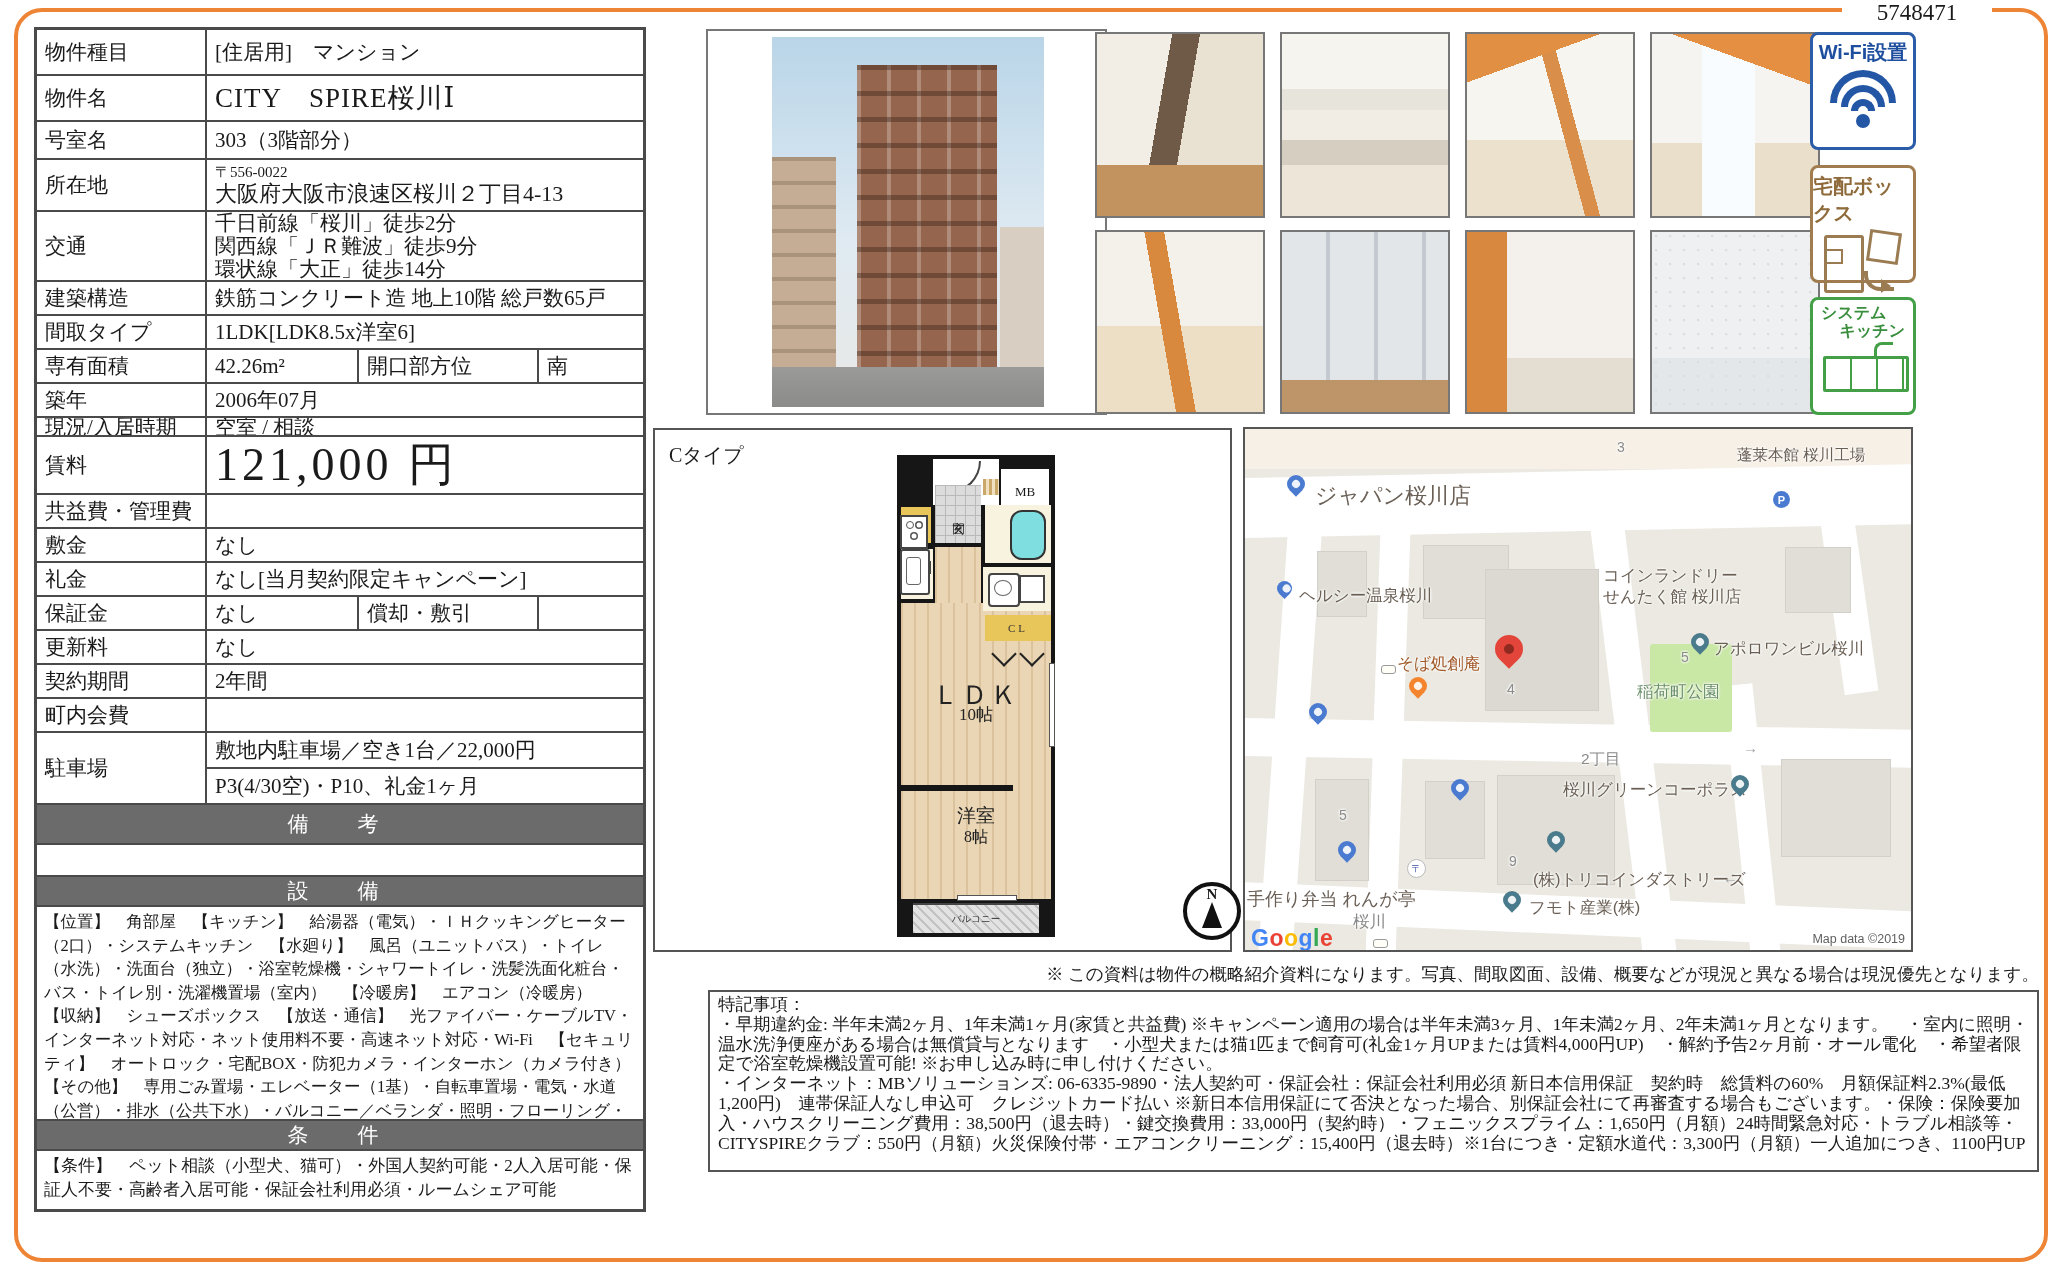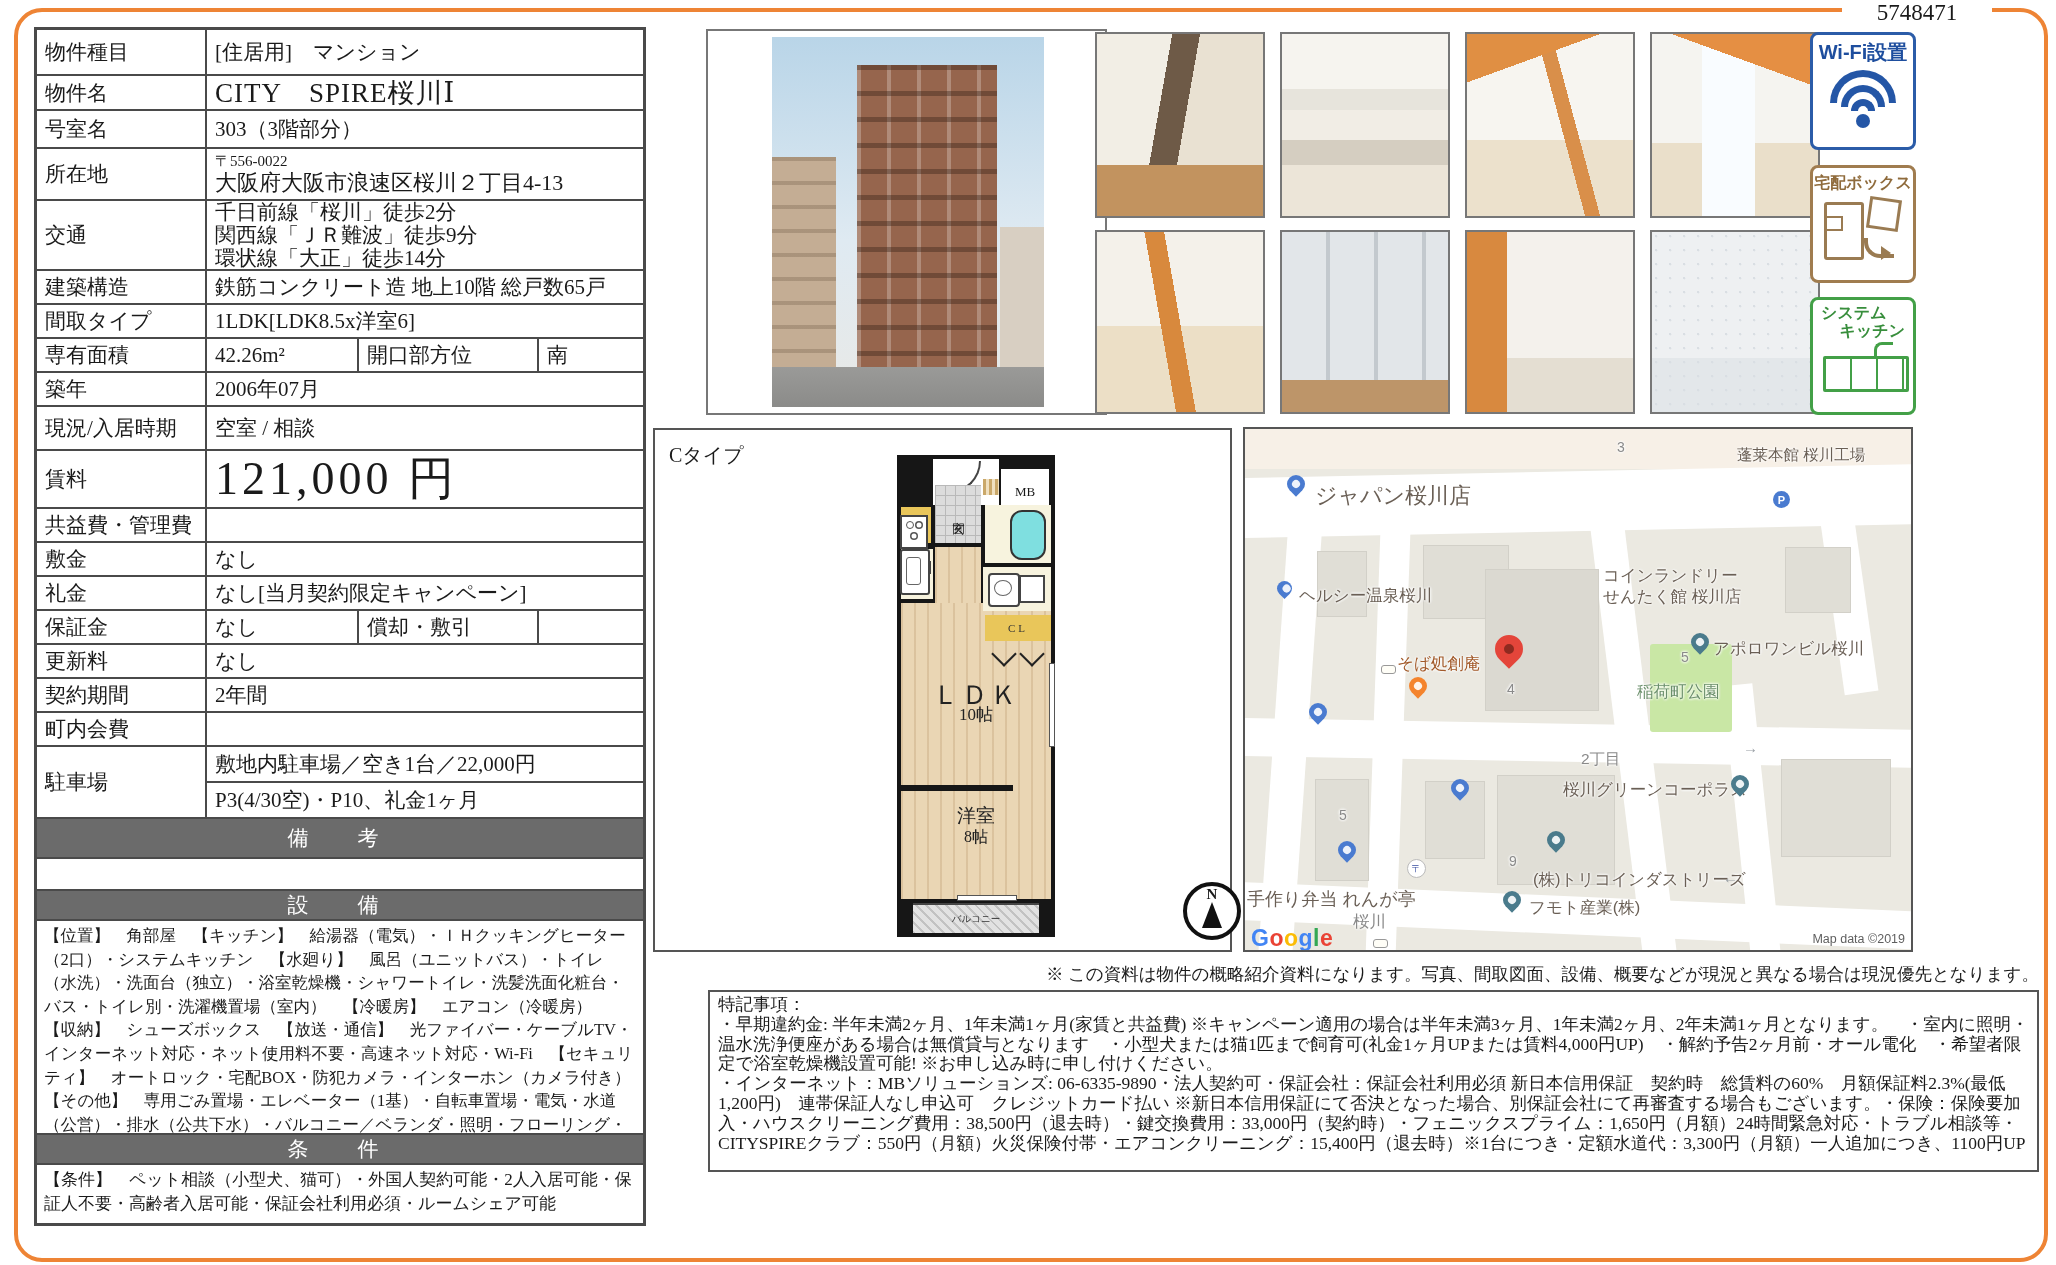--- a/index.html
+++ b/index.html
@@ -50,21 +50,21 @@
   .p7{background:linear-gradient(90deg,#d8893f 0 24%,transparent 24%),linear-gradient(#f4f1ec 0 70%,#e4ded2 70%);}
   .p8{background:radial-gradient(circle at 30% 30%,#d9dee3 1px,transparent 1.5px),linear-gradient(to top,#e3e7ea 0 30%,transparent 30%),#eef0f2;background-size:14px 14px,100% 100%,100% 100%;}
   
   .badge{left:1810px;width:106px;height:118px;border-radius:8px;box-sizing:border-box;background:#fff;
          display:flex;flex-direction:column;align-items:center;}
   .b-wifi{top:32px;border:3px solid #2B5CA8;}
   .b-del{top:165px;border:3px solid #A07C4F;}
   .b-kit{top:297px;border:3px solid #43A047;}
   .b-title{font-weight:bold;font-family:"Liberation Sans","DejaVu Sans",sans-serif;}
   .wifi-t{color:#1E4E9E;font-size:20px;margin-top:4px;}
-  .del-t{color:#8F6B3C;font-size:16px;margin-top:5px;}
+  .del-t{color:#8F6B3C;font-size:20px;margin-top:5px;}
   .kit-t{color:#388E3C;font-size:16px;line-height:18px;margin-top:4px;align-self:flex-start;padding-left:8px;}
   .kit-t2{align-self:flex-end;padding-right:8px;margin-top:0;}
   .wifi-ic{position:relative;width:70px;height:62px;margin-top:4px;}
   .warc{position:absolute;left:50%;transform:translateX(-50%);border:7px solid #2456A6;border-bottom:none;box-sizing:border-box;}
   .wa1{width:66px;height:33px;top:0;border-radius:33px 33px 0 0;}
   .wa2{width:44px;height:22px;top:15px;border-radius:22px 22px 0 0;}
   .wa3{width:24px;height:12px;top:29px;border-radius:12px 12px 0 0;}
   .wdot{position:absolute;left:50%;top:44px;width:14px;height:14px;margin-left:-7px;border-radius:50%;background:#2456A6;}
   .del-ic{position:relative;width:90px;height:80px;}
   .locker{position:absolute;left:6px;top:8px;width:34px;height:52px;border:3px solid #9A7B52;border-radius:3px;}
@@ -142,21 +142,21 @@
 
 <div id="page">
   <div class="abs frame"></div>
   <div class="abs docnum">5748471</div>
 
   <div class="abs ptable">
     <div class="trow" style="height:46px">
       <div class="tc tlabel">物件種目</div>
       <div class="tc tval">[住居用]　マンション</div>
     </div>
-    <div class="trow" style="height:35px">
+    <div class="trow" style="height:46px">
       <div class="tc tlabel">物件名</div>
       <div class="tc tval big-name">CITY　SPIRE桜川Ⅰ</div>
     </div>
     <div class="trow" style="height:38px">
       <div class="tc tlabel">号室名</div>
       <div class="tc tval">303（3階部分）</div>
     </div>
     <div class="trow" style="height:52px">
       <div class="tc tlabel">所在地</div>
       <div class="tc tval">
@@ -183,21 +183,21 @@
     <div class="trow" style="height:34px">
       <div class="tc tlabel">専有面積</div>
       <div class="tc tval2">42.26m²</div>
       <div class="tc tlabel2">開口部方位</div>
       <div class="tc tval3">南</div>
     </div>
     <div class="trow" style="height:34px">
       <div class="tc tlabel">築年</div>
       <div class="tc tval">2006年07月</div>
     </div>
-    <div class="trow" style="height:44px">
+    <div class="trow" style="height:19px">
       <div class="tc tlabel">現況/入居時期</div>
       <div class="tc tval">空室 / 相談</div>
     </div>
     <div class="trow" style="height:58px">
       <div class="tc tlabel">賃料</div>
       <div class="tc tval rent">121,000 円</div>
     </div>
     <div class="trow" style="height:34px">
       <div class="tc tlabel">共益費・管理費</div>
     </div>

